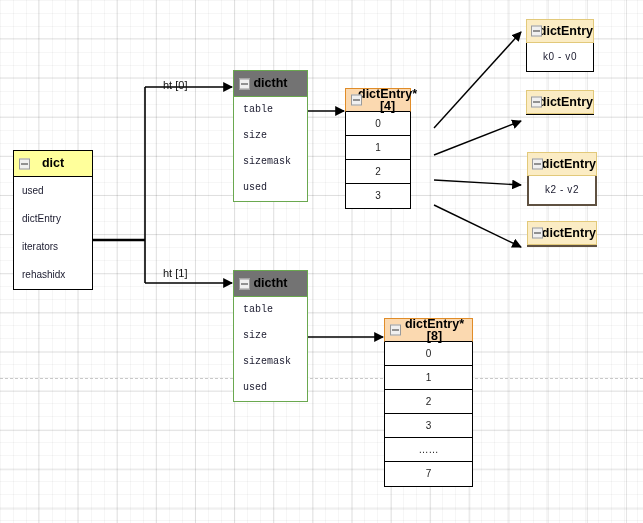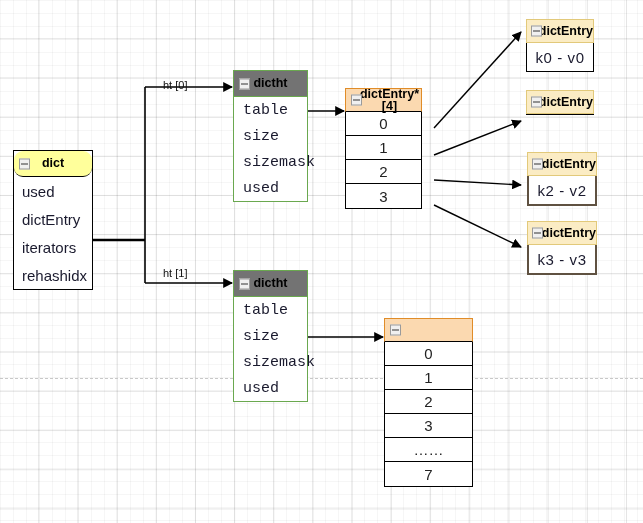--- a/index.html
+++ b/index.html
@@ -84,36 +84,35 @@
     content: "";
     position: absolute;
     left: 1px;
     right: 1px;
     top: 4px;
     height: 1px;
     background: #333333;
   }
   .node .row {
     box-sizing: border-box;
-    font-size: 15px;
+    font-size: 10px;
     color: #1a1a2e;
     line-height: 1;
     display: flex;
     align-items: center;
   }
 
   
   .node.dict {
     border: 1px solid #000000;
   }
   .node.dict .hdr {
     background: #ffff9b;
     border-bottom: 1px solid #000000;
     height: 26px;
-    border-radius: 9px;
   }
   .node.dict .row {
     padding-left: 8px;
     height: 28px;
     justify-content: flex-start;
   }
 
   
   .node.dictht {
     border: 1px solid #6aa84f;
@@ -254,34 +253,35 @@
     <div class="hdr">
       <span class="collapse"></span>
       <span>dictht</span>
     </div>
     <div class="row">table</div>
     <div class="row">size</div>
     <div class="row">sizemask</div>
     <div class="row">used</div>
   </div>
 
-  <div class="node arr" style="left:345px; top:88px; width:77px;">
+  <div class="node arr" style="left:345px; top:88px; width:66px;">
     <div class="hdr">
       <span class="collapse"></span>
       <span>dictEntry* [4]</span>
     </div>
     <div class="row">0</div>
     <div class="row">1</div>
     <div class="row">2</div>
     <div class="row">3</div>
   </div>
 
   <div class="node arr" style="left:384px; top:318px; width:89px;">
     <div class="hdr">
       <span class="collapse"></span>
+      <span>dictEntry* [8]</span>
     </div>
     <div class="row">0</div>
     <div class="row">1</div>
     <div class="row">2</div>
     <div class="row">3</div>
     <div class="row">……</div>
     <div class="row">7</div>
   </div>
 
   <div class="node entry" style="left:526px; top:19px; width:68px;">
@@ -305,16 +305,15 @@
       <span>dictEntry</span>
     </div>
     <div class="row">k2 -  v2</div>
   </div>
 
   <div class="node entry dark" style="left:527px; top:221px; width:70px;">
     <div class="hdr">
       <span class="collapse"></span>
       <span>dictEntry</span>
     </div>
-    <div class="row">k3 -  v3</div>
   </div>
 
 </div>
 
 </body></html>

